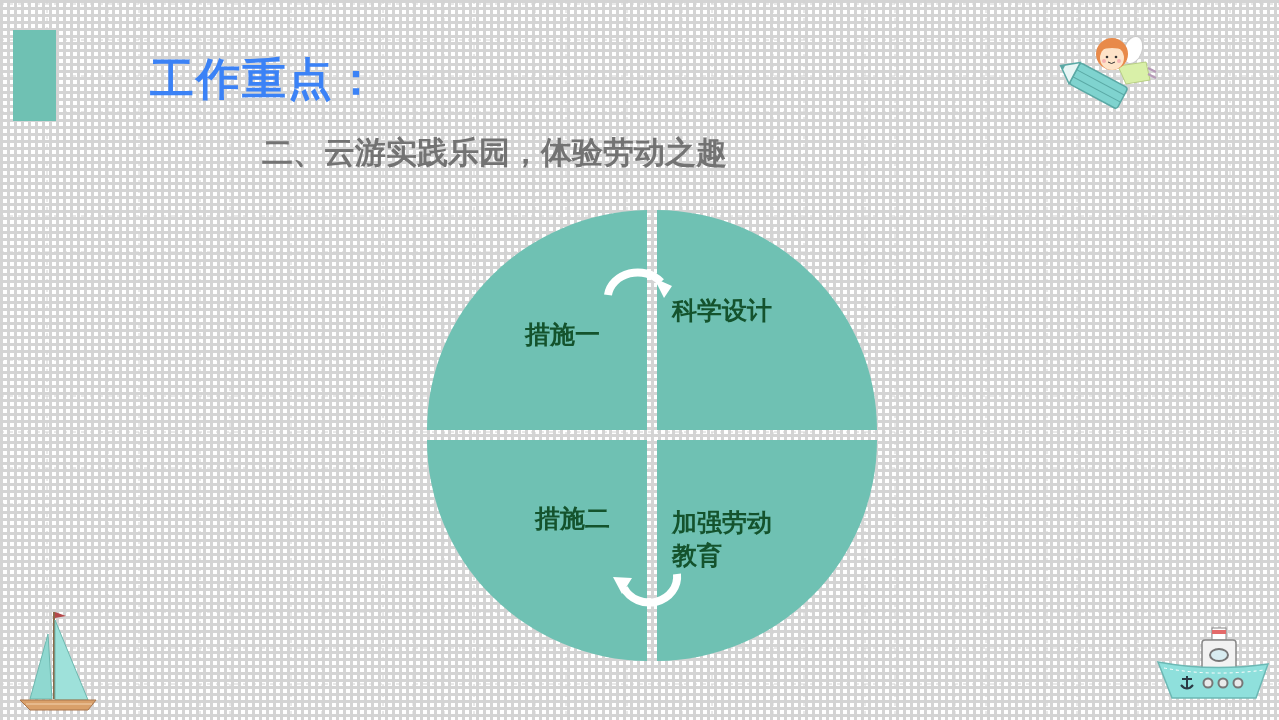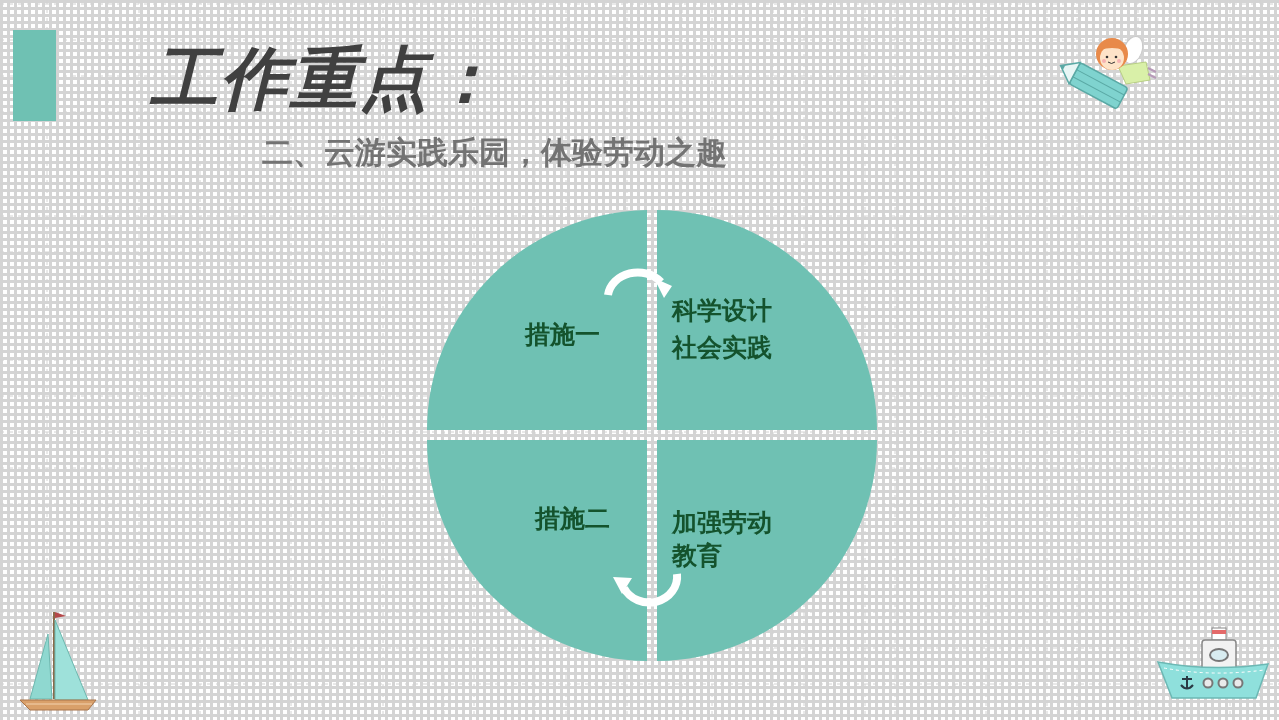--- a/index.html
+++ b/index.html
@@ -15,22 +15,22 @@
       repeating-linear-gradient(to bottom, #d4d4d4 0 3px, transparent 3px 7px);
     background-size: 100% 1px, 1px 100%;
   }
   .grid svg { position: absolute; left: 0; top: 0; }
   .accent-bar {
     position: absolute; left: 13px; top: 30px; width: 43px; height: 91px;
     background: #6fc1b3;
   }
   .title {
     position: absolute; left: 150px; top: 40px;
-    font-size: 68px; font-weight: bold; color: #404040;
-    letter-spacing: 2px; line-height: 78px; white-space: nowrap; font-style: italic;
+    font-size: 44px; font-weight: bold; color: #3b82f6;
+    letter-spacing: 2px; line-height: 78px; white-space: nowrap;
   }
   .subtitle {
     position: absolute; left: 262px; top: 130px;
     font-size: 31px; font-weight: bold; color: #737373;
     line-height: 44px; white-space: nowrap;
   }
   .diagram { position: absolute; left: 0; top: 0; width: 1279px; height: 720px; }
   .quad-label {
     position: absolute; color: #14532d; font-weight: bold;
     font-size: 25px; line-height: 37px; white-space: nowrap;
@@ -133,21 +133,20 @@
 
     <g>
       <path d="M677 574 A 28 26 0 0 1 624 588" fill="none" stroke="#ffffff" stroke-width="8"></path>
       <polygon points="613,577 632,578 622,594" fill="#ffffff"></polygon>
     </g>
   </svg>
 
   <div class="quad-label" style="left:525px;top:316px;">措施一</div>
   <div class="quad-label" style="left:672px;top:292px;">
     <div>科学设计</div>
-    <div>社会实践</div>
   </div>
   <div class="quad-label" style="left:535px;top:500px;">措施二</div>
   <div class="quad-label" style="left:672px;top:506px;line-height:33px;">
     <div>加强劳动</div>
     <div>教育</div>
   </div>
 </div>
 
 <svg class="deco" style="left:1050px;top:32px;" width="110" height="80" viewBox="0 0 110 80" xmlns="http://www.w3.org/2000/svg">
 

